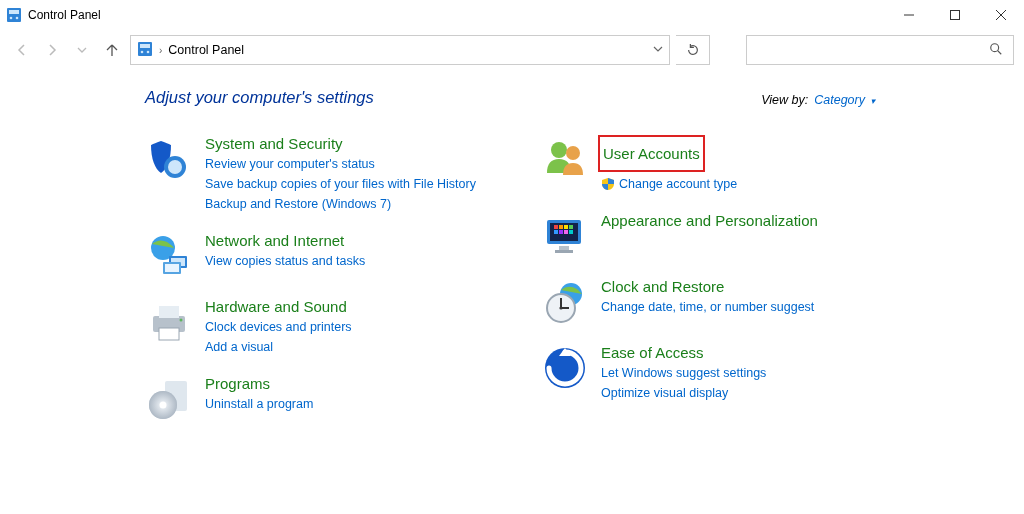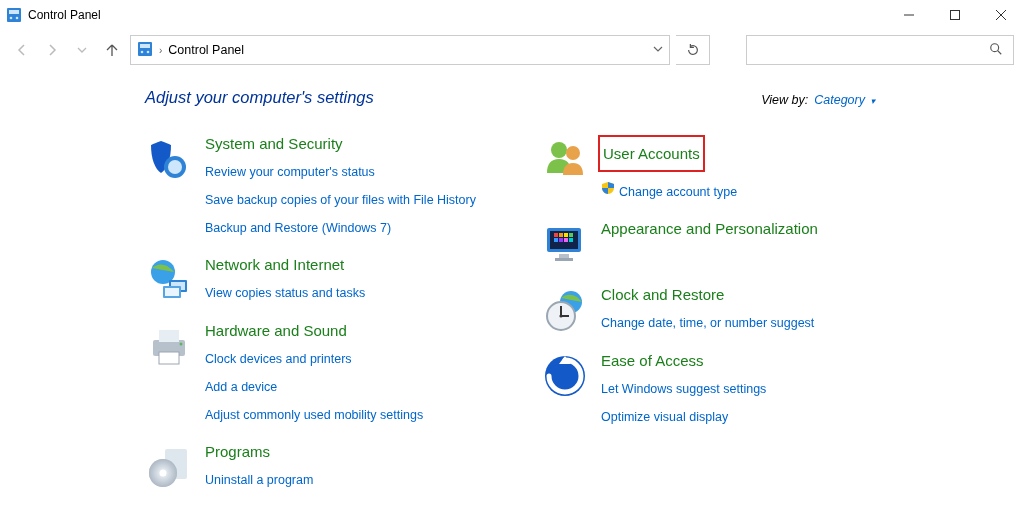--- a/index.html
+++ b/index.html
@@ -111,21 +111,20 @@
   .cat-title.highlighted {
     border: 2px solid #d22;
     padding: 8px 3px;
     margin-left:-3px;
   }
   .sublink {
     display:block;
     color:#0066cc;
     font-size:12.5px;
     line-height:1.6;
-    margin-top:8px;
   }
   .sublink-row { display:flex; align-items:center; gap:4px;}
   .shield {
     width:14px; height:14px; display:inline-flex;
   }
 </style>
 </head>
 <body>
 
 <div class="titlebar">
@@ -265,22 +264,21 @@
           <svg width="48" height="48" viewBox="0 0 48 48">
             <rect x="8" y="18" width="32" height="16" rx="2" fill="#b7c1cb"></rect>
             <rect x="14" y="8" width="20" height="12" fill="#e6edf3"></rect>
             <rect x="14" y="30" width="20" height="12" fill="#fff" stroke="#9aa6b2"></rect>
             <circle cx="36" cy="22" r="1.5" fill="#5fb65f"></circle>
           </svg>
         </div>
         <div class="cat-body">
           <a class="cat-title">Hardware and Sound</a>
           <a class="sublink">Clock devices and printers</a>
-          <a class="sublink">Add a device</a>
-          <a class="sublink">Adjust commonly used mobility settings</a>
+          <a class="sublink">Add a visual</a>
         </div>
       </div>
 
       <div class="cat">
         <div class="cat-icon">
           <svg width="48" height="48" viewBox="0 0 48 48">
             <rect x="20" y="6" width="22" height="30" rx="2" fill="#dfe7ee"></rect>
             <circle cx="18" cy="30" r="14" fill="#c8d2dc"></circle>
             <circle cx="18" cy="30" r="14" fill="url(#g1)"></circle>
             <circle cx="18" cy="30" r="3.5" fill="#fff"></circle>

